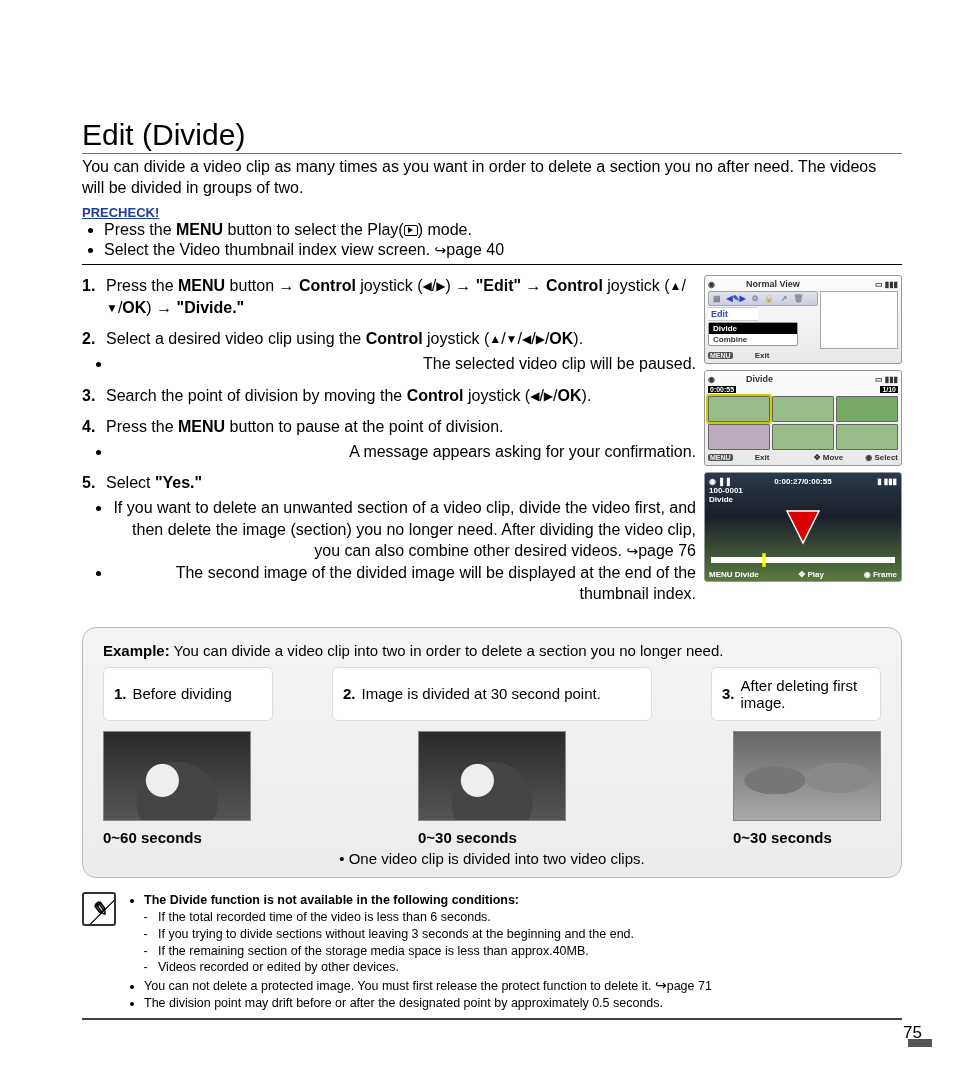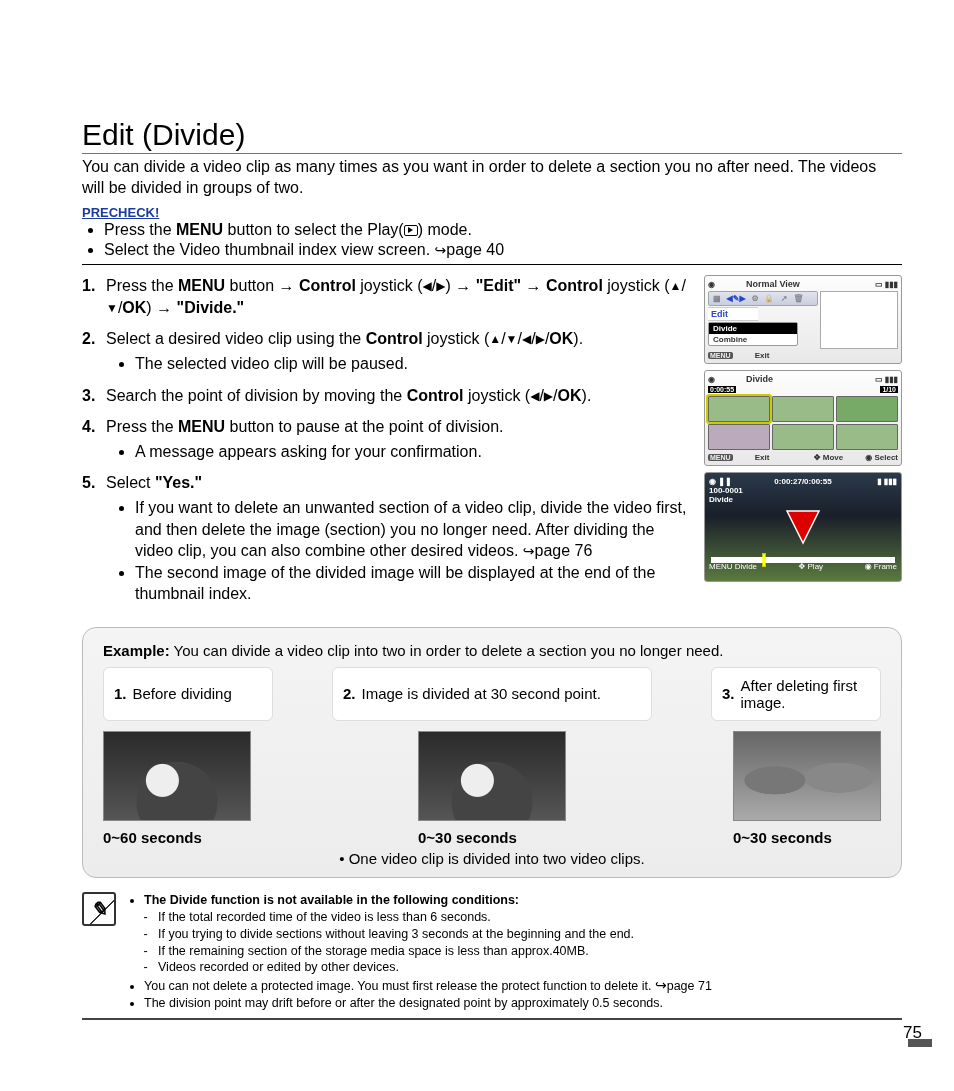--- a/index.html
+++ b/index.html
@@ -65,22 +65,23 @@
   .instructions > ol > li .num {
     position: absolute;
     left: 0;
     font-weight: bold;
   }
   .instructions ul {
     margin-top: 3px;
   }
   .instructions ul li {
     list-style: disc;
-    margin-left: 29px;
+    margin-left: 6px;
     line-height: 1.35;
+    text-align: right;
   }
   .hookarrow::before { content: "↪"; font-size: 14px; }
   .tri { font-size: 12px; display:inline-block; position:relative; top:-1px;}
   .bold { font-weight: bold; }
 
   .screenshots {
     width: 198px;
     display: flex;
     flex-direction: column;
     gap: 6px;
@@ -128,21 +129,21 @@
     position:relative;
     height:110px;
   }
   .ss3 .tc { font-size:8px; font-weight:bold; position:absolute; top:4px; left:50%; transform:translateX(-50%);}
   .ss3 .folder { font-size:8px; font-weight:bold;}
   .ss3 .dvlab { font-size:8px; font-weight:bold;}
   .playhead { position:absolute; top:35%; left:50%; transform:translate(-50%,-10%);}
   .playhead svg { display:block;}
   .seekbar { position:absolute; bottom:18px; left:6px; right:6px; height:6px; background:#fff; }
   .seekbar .knob { position:absolute; left:28%; top:-3px; width:2px; height:12px; background:#ff0; outline:1px solid #ff0a;}
-  .ss3footer { position:absolute; bottom:10px; left:4px; right:4px; display:flex; justify-content:space-between; font-size:8px; font-weight:normal;}
+  .ss3footer { position:absolute; bottom:2px; left:4px; right:4px; display:flex; justify-content:space-between; font-size:8px; font-weight:bold;}
 
   .example-box {
     border:1px solid #bbb;
     border-radius:14px;
     background: linear-gradient(#f4f4f4,#ececec);
     padding: 14px 20px 10px;
     margin-top: 12px;
   }
   .example-head { font-size:15px; margin-bottom:8px;}
   .ex-step-box { background:#fff; border:1px solid #ddd; border-radius:6px; padding:6px 10px; font-size:15px; height:54px; display:flex; align-items:center;}

